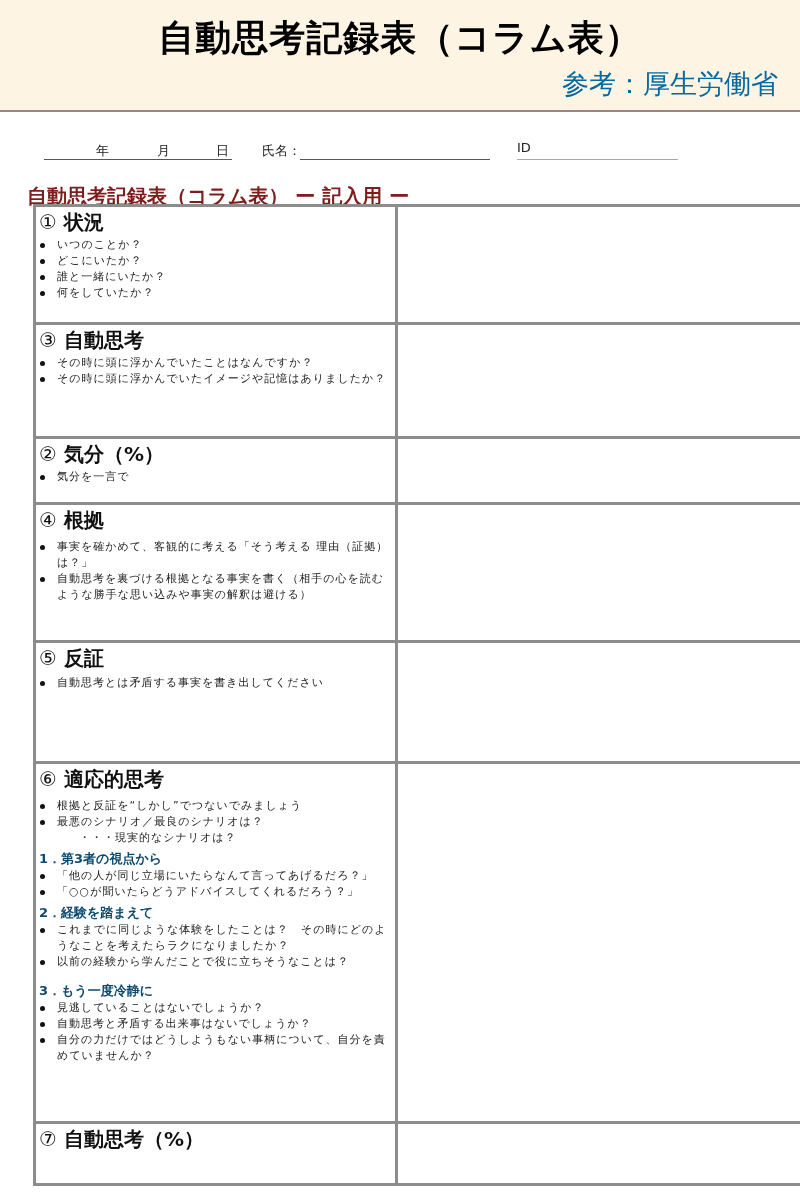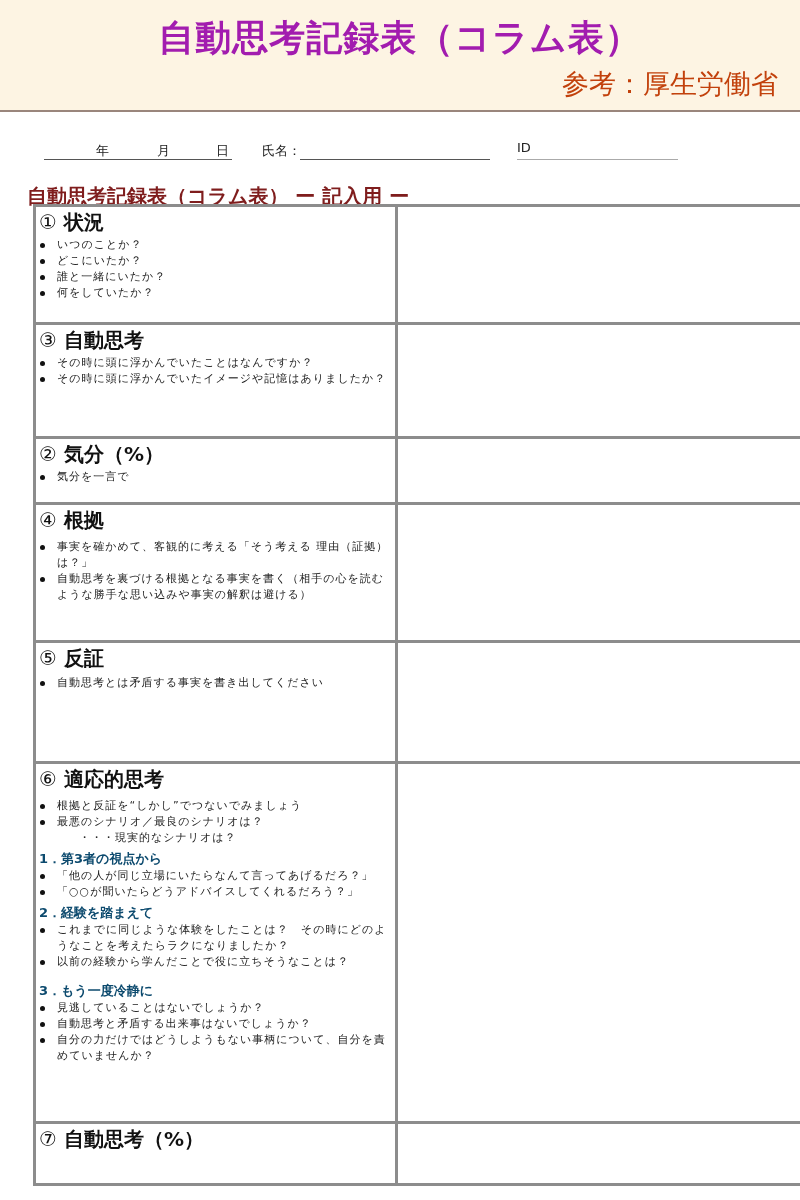--- a/index.html
+++ b/index.html
@@ -6,26 +6,26 @@
   html, body { width: 800px; height: 1200px; background: #ffffff; overflow: hidden; }
   body { font-family: "DejaVu Sans", "Liberation Sans", sans-serif; color: #111; position: relative; }
 
   .banner {
     position: absolute; left: 0; top: 0; width: 800px; height: 112px;
     background: #fdf4e3;
     border-bottom: 2px solid #9a867c;
   }
   .banner-title {
     position: absolute; left: 0; right: 0; top: 14px;
-    text-align: center; font-size: 36px; font-weight: bold; color: #a21caf;
+    text-align: center; font-size: 36px; font-weight: bold; color: #000000;
     letter-spacing: 1px;
   }
   .banner-ref {
     position: absolute; right: 22px; top: 66px;
-    font-size: 27px; color: #c2410c;
+    font-size: 27px; color: #0369a1;
   }
 
   .meta-row { position: absolute; top: 140px; left: 0; width: 800px; height: 24px; font-size: 13px; color: #222; }
   .date-line { position: absolute; left: 44px; top: 19px; width: 188px; border-bottom: 1px solid #555; }
   .date-year { position: absolute; left: 96px; top: 2px; }
   .date-month { position: absolute; left: 157px; top: 2px; }
   .date-day { position: absolute; left: 216px; top: 2px; }
   .name-label { position: absolute; left: 262px; top: 2px; }
   .name-line { position: absolute; left: 300px; top: 19px; width: 190px; border-bottom: 1px solid #555; }
   .id-label { position: absolute; left: 517px; top: 0px; font-size: 13px; }

